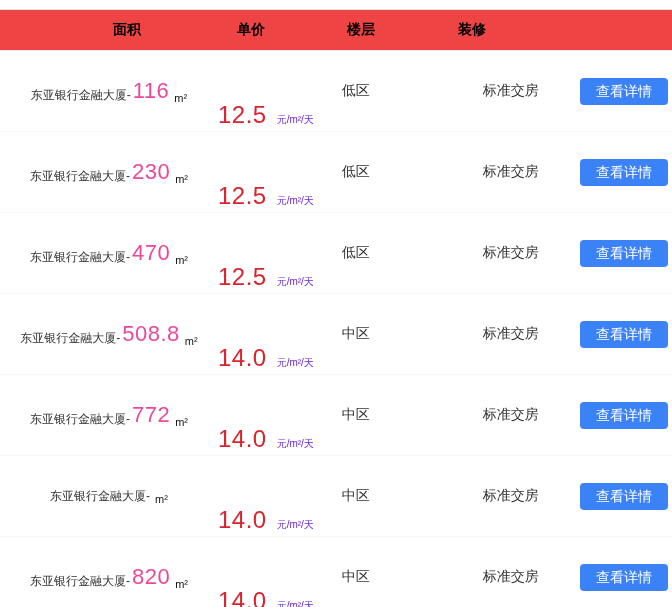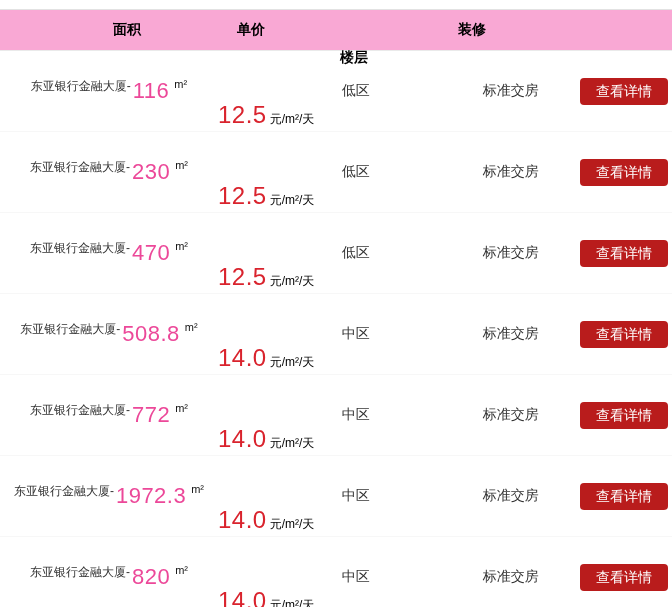--- a/index.html
+++ b/index.html
@@ -11,76 +11,76 @@
   }
   .page { width: 672px; height: 607px; overflow: hidden; }
 
   
   .table-header {
     margin-top: 9px;
     height: 40px;
     border-top: 1px solid #e2e2e2;
     border-bottom: 1px solid #eaeaea;
     position: relative;
-    background: #f9a8d4;
+    background: #ef4444;
   }
   .hlabel {
     position: absolute; top: 50%; transform: translateY(-50%);
     font-size: 14px; font-weight: bold; color: #000;
     white-space: nowrap;
   }
   .h-area { left: 113px; }
   .h-price { left: 237px; }
-  .h-floor { left: 340px; margin-top: 28px; }
+  .h-floor { left: 347px; }
   .h-deco { left: 458px; }
 
   
   .listing-row {
     height: 80px;
     display: flex;
     align-items: center;
     border-bottom: 1px solid #f7f7f7;
     background: #ffffff;
   }
   .cell-area {
     width: 220px;
     display: flex;
     justify-content: center;
-    align-items: flex-start;
+    align-items: flex-end;
     white-space: nowrap;
   }
   .building-name { font-size: 12px; color: #333; }
   .area-value { font-size: 22px; color: #ec4899; margin-left: 2px; letter-spacing: 0.5px; }
   .area-unit { font-size: 11px; color: #111; margin-left: 5px; }
 
   .cell-price {
     width: 125px;
     display: flex;
     align-items: baseline;
     white-space: nowrap;
   }
   .price-value { font-size: 24px; color: #d9232d; letter-spacing: 0.5px; margin-top: 47px; }
-  .price-unit { font-size: 12px; color: #000000; margin-left: 3px; }
+  .price-unit { font-size: 10px; color: #6d28d9; margin-left: 10px; }
 
   .cell-floor {
     width: 50px; 
     font-size: 14px; color: #333; white-space: nowrap;
   }
   .cell-deco {
     width: 140px; margin-left: 50px; text-align: center;
     font-size: 14px; color: #333; white-space: nowrap;
   }
   .cell-action {
     flex: 1;
     display: flex; justify-content: flex-end;
     padding-right: 4px;
   }
   .view-details-button {
     width: 88px; height: 27px;
-    background: #b91c1c;
+    background: #3b82f6;
     color: #ffffff;
     font-size: 14px;
     font-family: "Liberation Sans", sans-serif;
     border: none; border-radius: 4px;
     line-height: 27px; text-align: center;
     cursor: pointer;
     padding: 0;
   }
 </style>
 </head>
@@ -176,21 +176,20 @@
     <div class="cell-floor">中区</div>
     <div class="cell-deco">标准交房</div>
     <div class="cell-action">
       <button class="view-details-button">查看详情</button>
     </div>
   </div>
 
   <div class="listing-row">
     <div class="cell-area">
       <span class="building-name">东亚银行金融大厦-</span>
-      <span class="area-value">1972.3</span>
       <span class="area-unit">m²</span>
     </div>
     <div class="cell-price">
       <span class="price-value">14.0</span>
       <span class="price-unit">元/m²/天</span>
     </div>
     <div class="cell-floor">中区</div>
     <div class="cell-deco">标准交房</div>
     <div class="cell-action">
       <button class="view-details-button">查看详情</button>

